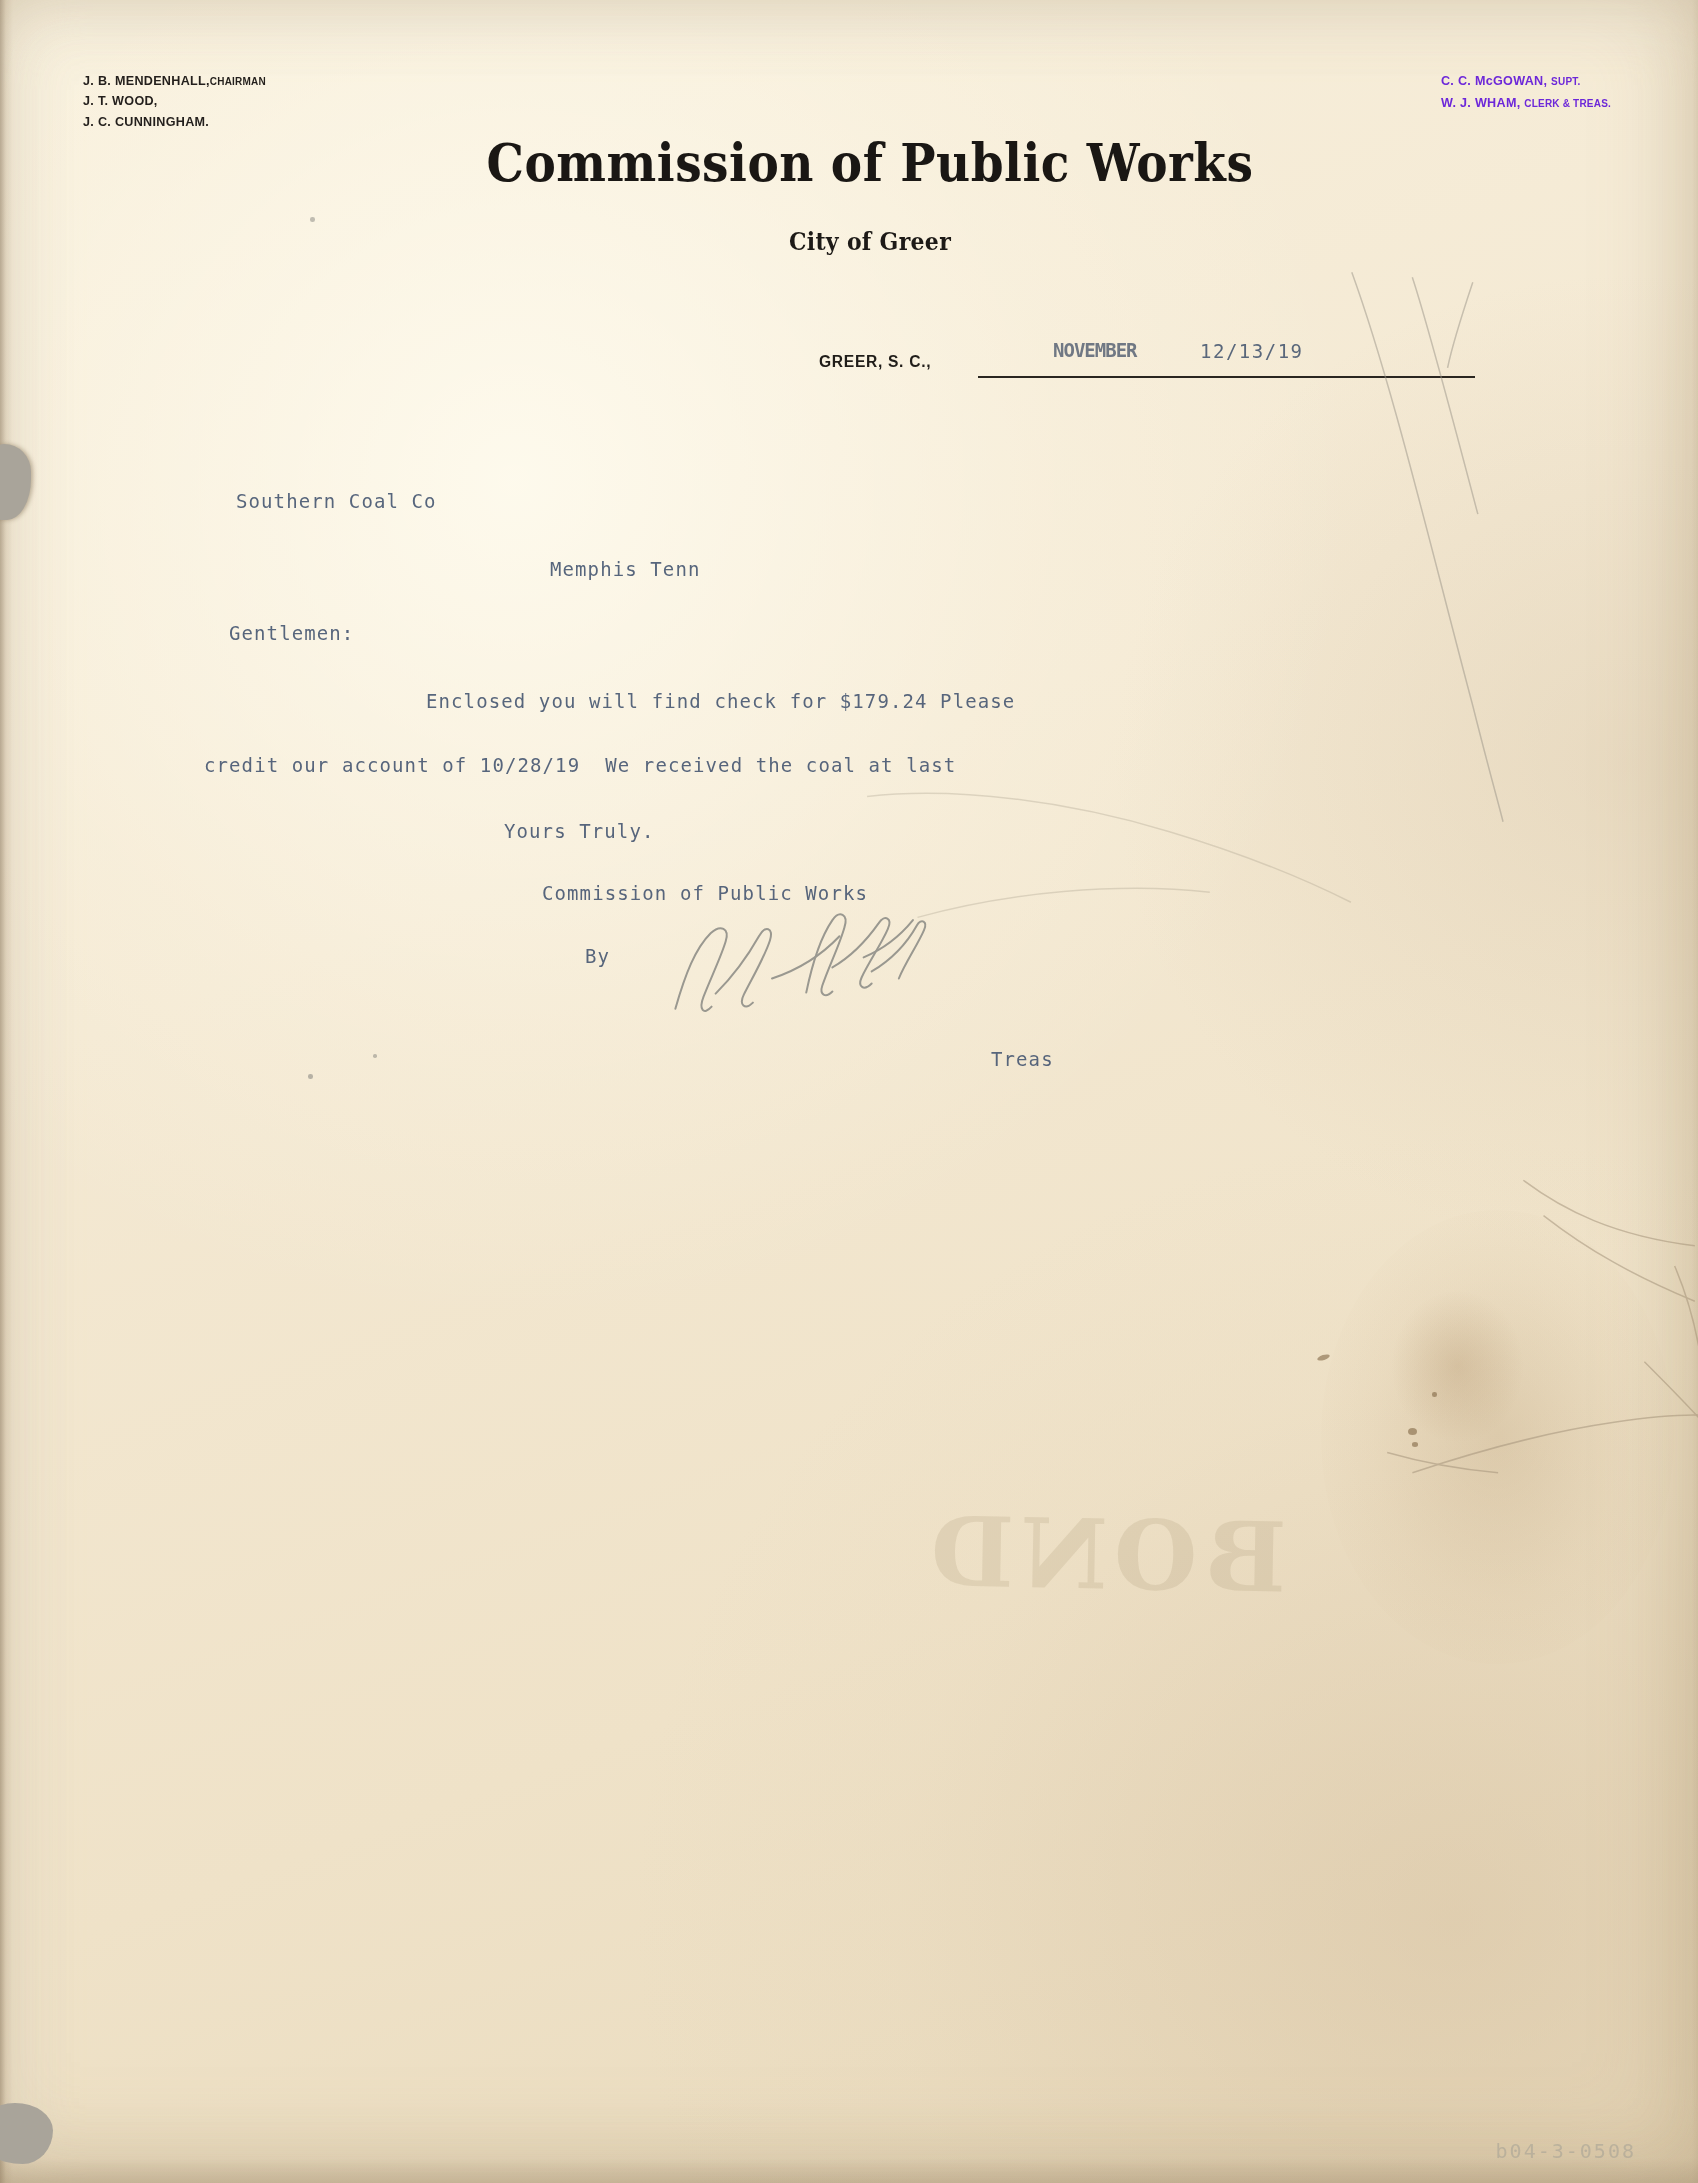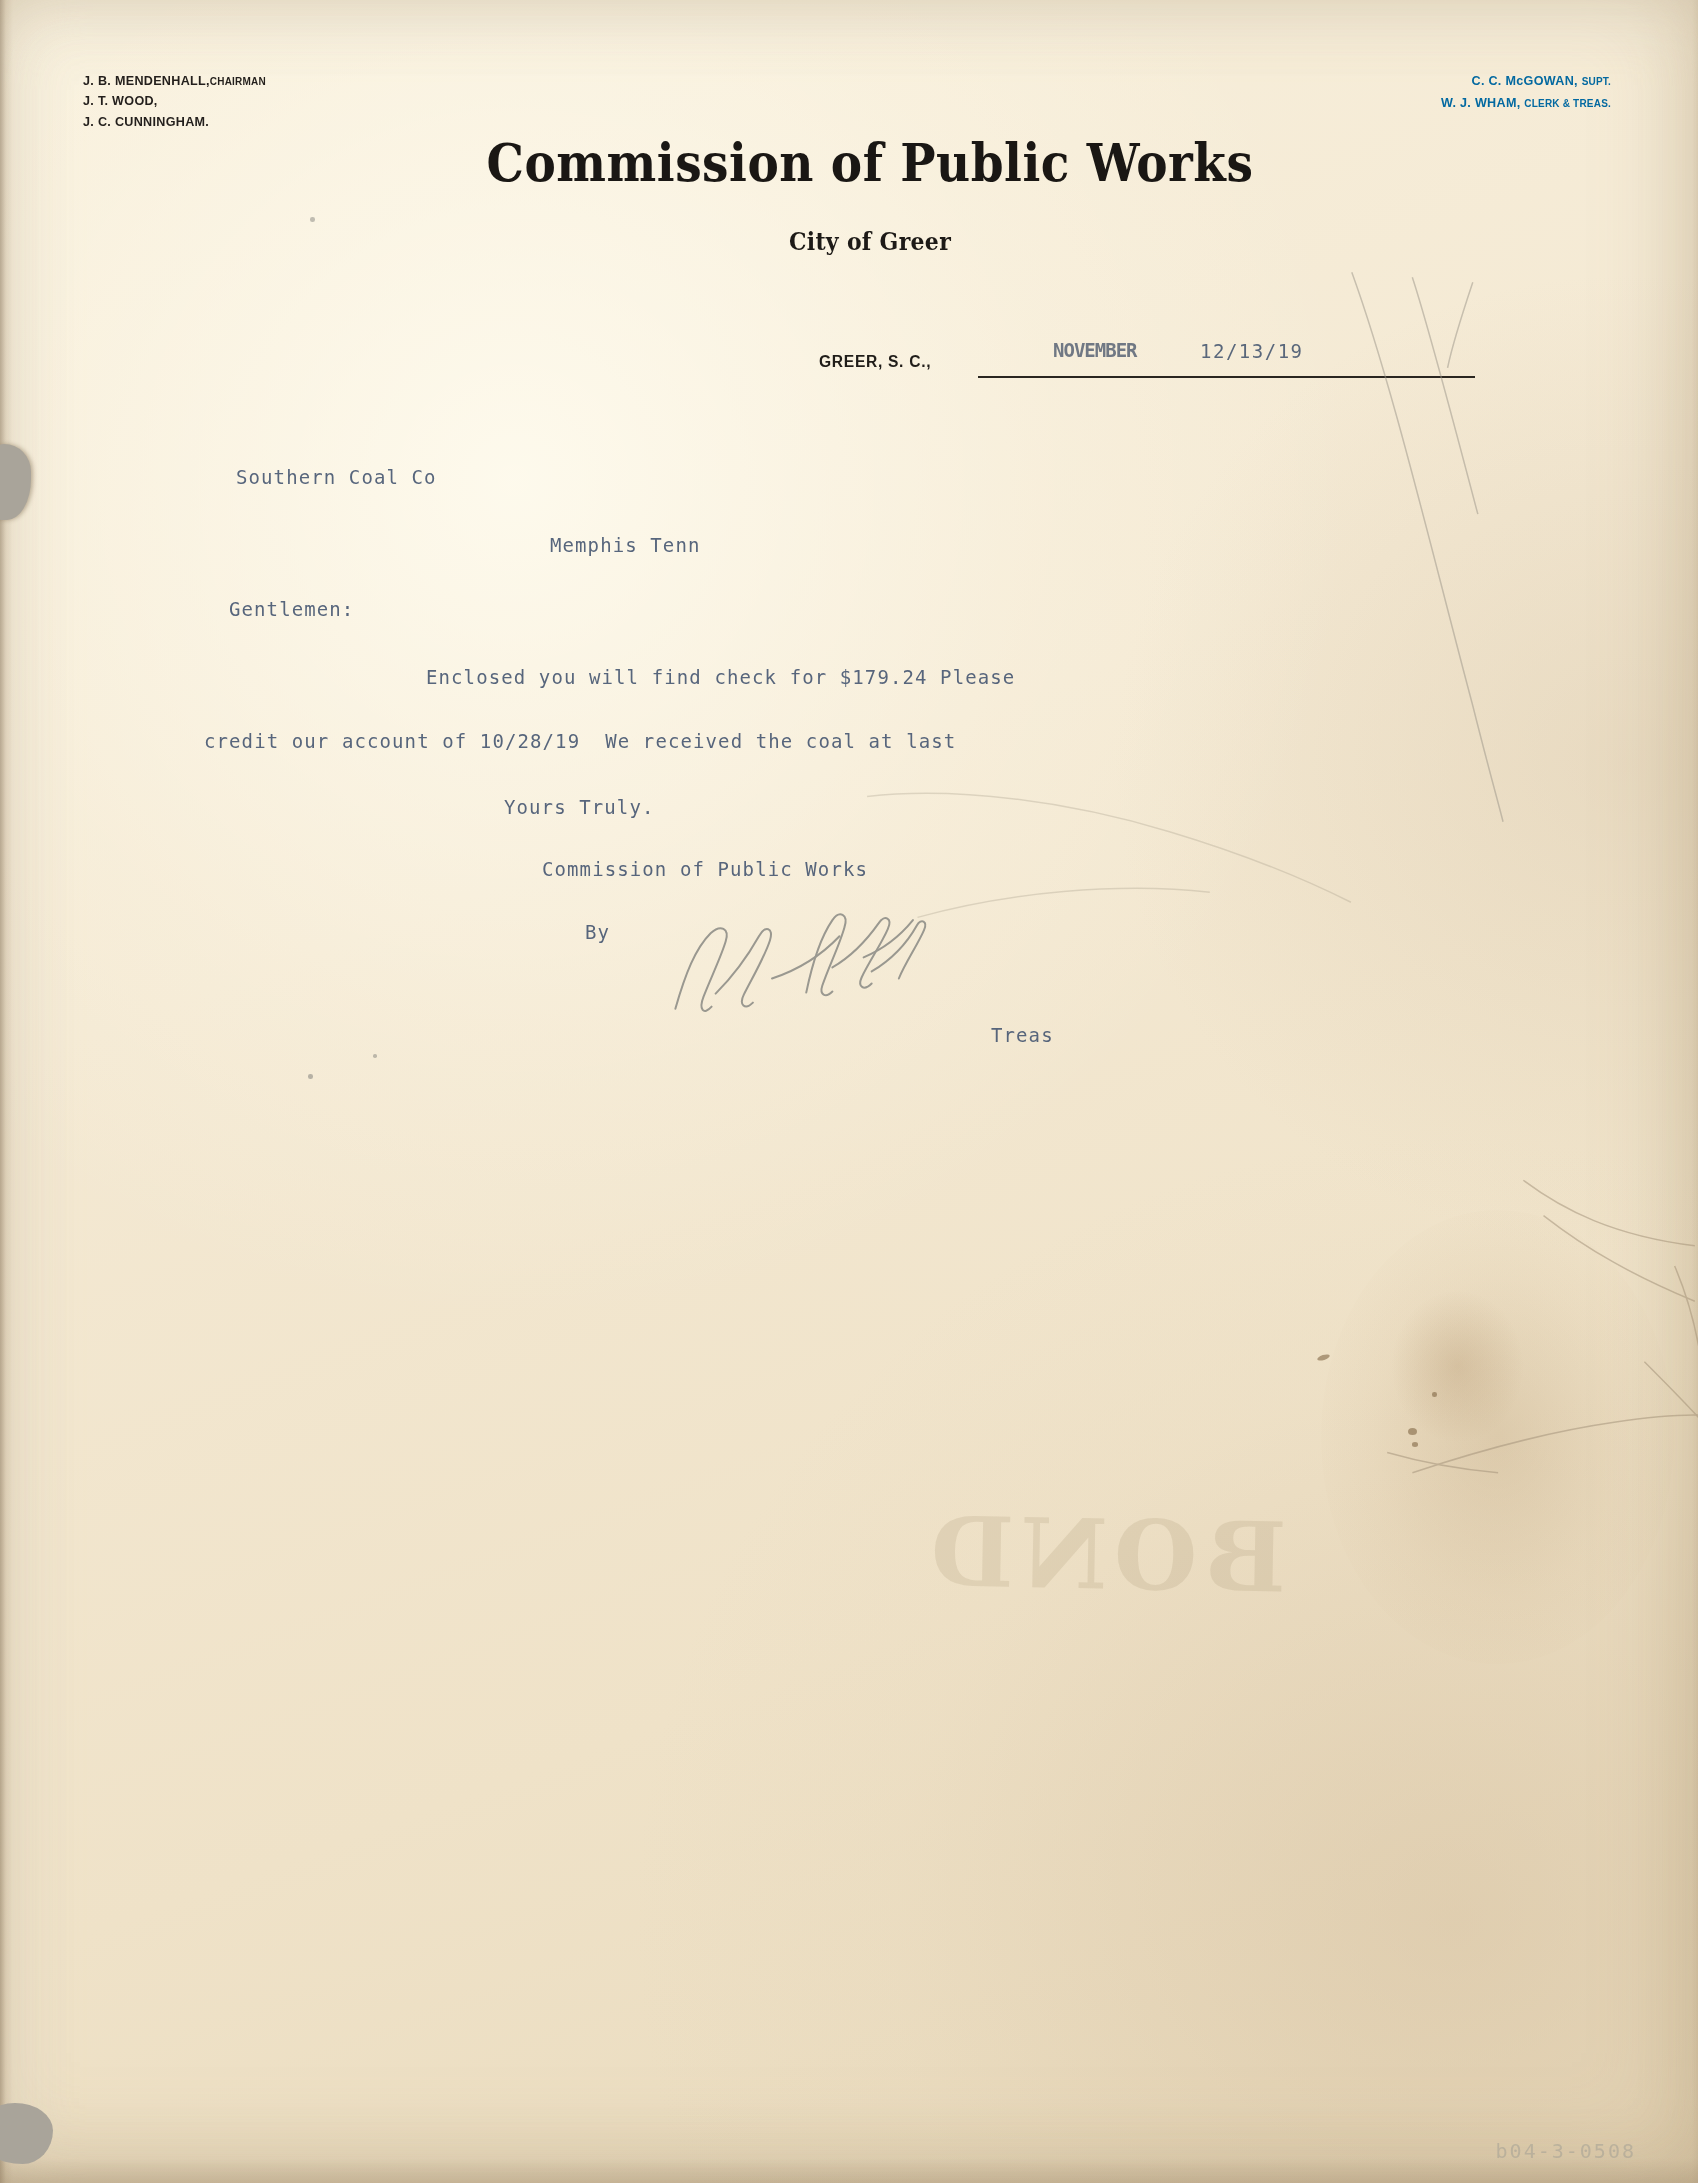--- a/index.html
+++ b/index.html
@@ -94,26 +94,26 @@
   }
   .officers-left .small,
   .officers-right .small {
     font-size: 10px;
     letter-spacing: 0.2px;
   }
   .officers-right {
     position: absolute;
     right: 101px;
     top: 71px;
-    color: #0369a1;
+    color: #6d28d9;
     font-size: 12.6px;
     letter-spacing: 0.3px;
     line-height: 1.72;
     font-weight: bold;
-    text-align: right;
+    text-align: left;
   }
 
   .office-of {
     position: absolute;
     width: 100%;
     top: 106px;
     text-align: center;
     font-size: 13px;
     font-weight: bold;
     letter-spacing: 0.8px;
@@ -186,20 +186,21 @@
 
   
   .typed {
     font-family: "DejaVu Sans Mono", monospace;
     color: #4a5a74;
     font-size: 19px;
     letter-spacing: 1.1px;
     position: absolute;
     white-space: pre;
     opacity: 0.92;
+    margin-top: 24px;
   }
   .t-addressee { left: 236px;  top: 466px; }
   .t-city      { left: 550px; top: 534px; }
   .t-salut     { left: 229px;  top: 598px; }
   .t-body1     { left: 426px;  top: 666px; }
   .t-body2     { left: 204px;  top: 730px; }
   .t-yours     { left: 504px; top: 796px; }
   .t-company   { left: 542px; top: 858px; }
   .t-by        { left: 585px; top: 921px; }
   .t-treas     { left: 991px; top: 1024px; }

